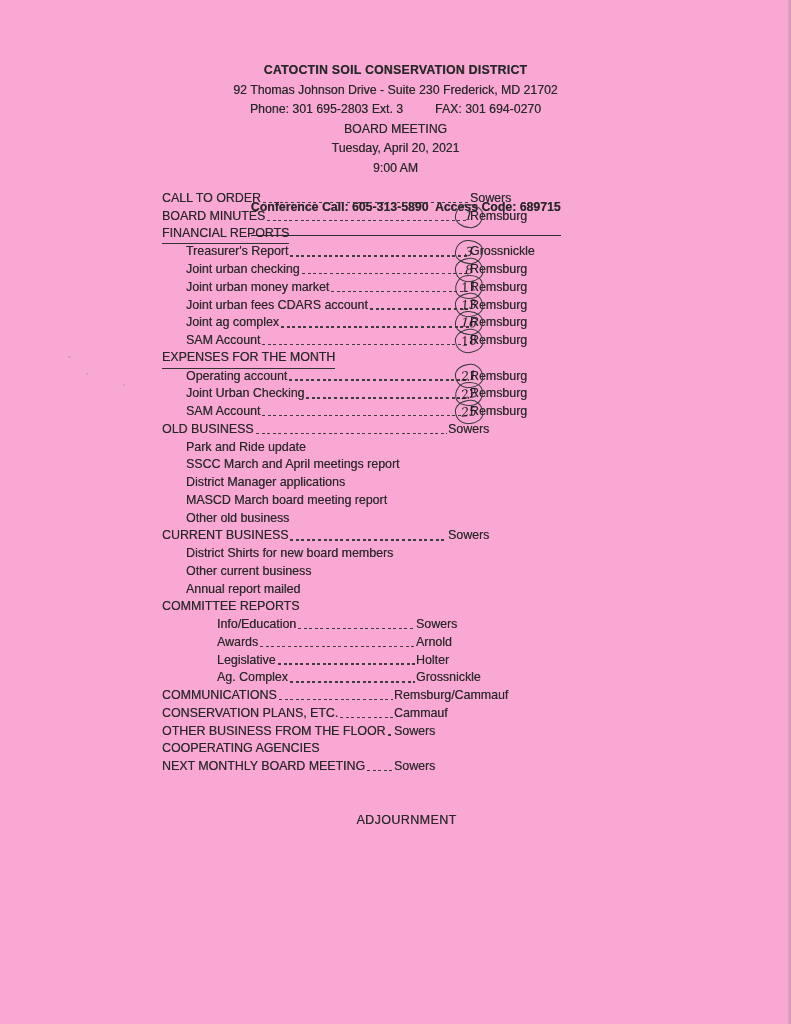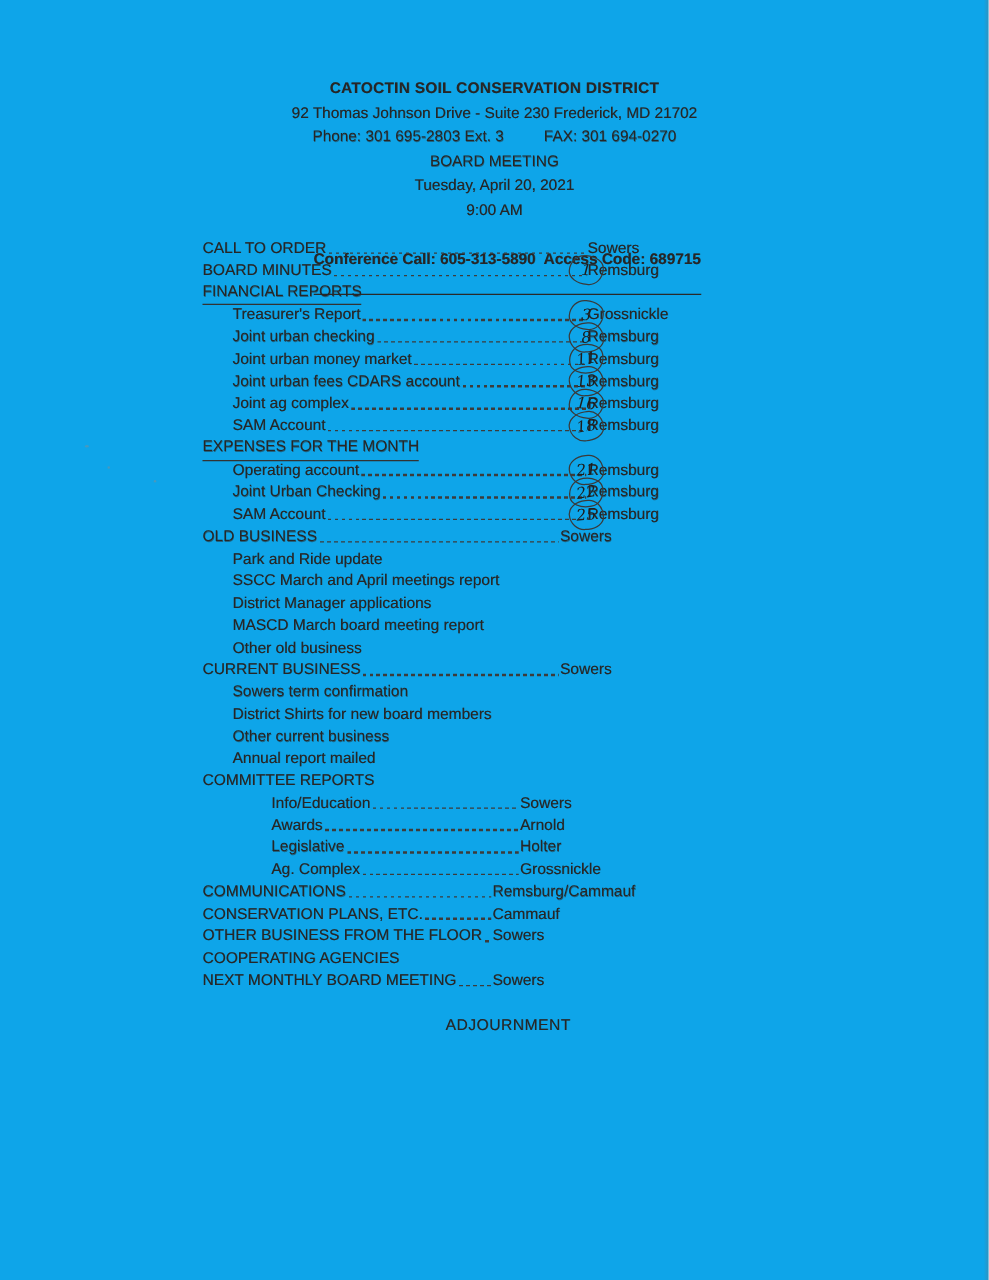--- a/index.html
+++ b/index.html
@@ -1,18 +1,18 @@
 <!DOCTYPE html>
 <html><head>
 <meta charset="utf-8">
 <style>
   html,body { margin:0; padding:0; background:#ffffff; }
   .page {
     position:relative; width:791px; height:1024px; margin:0 auto;
-    background:#0ea5e9; overflow:hidden;
+    background:#f9a8d4; overflow:hidden;
     font-family:"Liberation Sans", sans-serif; color:#262626;
     text-shadow:0.35px 0.2px 0 rgba(45,45,45,0.55);
     filter:blur(0.18px);
   }
   .scan-edge {
     position:absolute; top:0; right:0; bottom:0; width:4px;
     background:linear-gradient(to left, rgba(110,110,110,0.35), rgba(110,110,110,0));
   }
   .speck { position:absolute; border-radius:50%; background:#8b8b8b; opacity:0.45; }
 
@@ -187,24 +187,20 @@
       <span class="label">Other old business</span>
 
     </div>
       <div class="row indent-0 len-b">
       <span class="label">CURRENT BUSINESS</span>
       <span class="leader"></span>
 
       <span class="assignee">Sowers</span>
     </div>
       <div class="row indent-1">
-      <span class="label">Sowers term confirmation</span>
-
-    </div>
-      <div class="row indent-1">
       <span class="label">District Shirts for new board members</span>
 
     </div>
       <div class="row indent-1">
       <span class="label">Other current business</span>
 
     </div>
       <div class="row indent-1">
       <span class="label">Annual report mailed</span>
 

